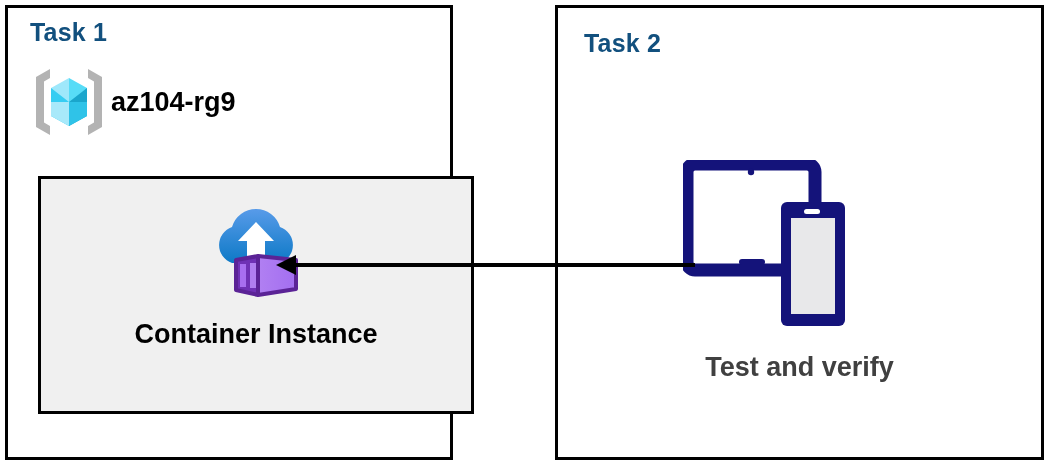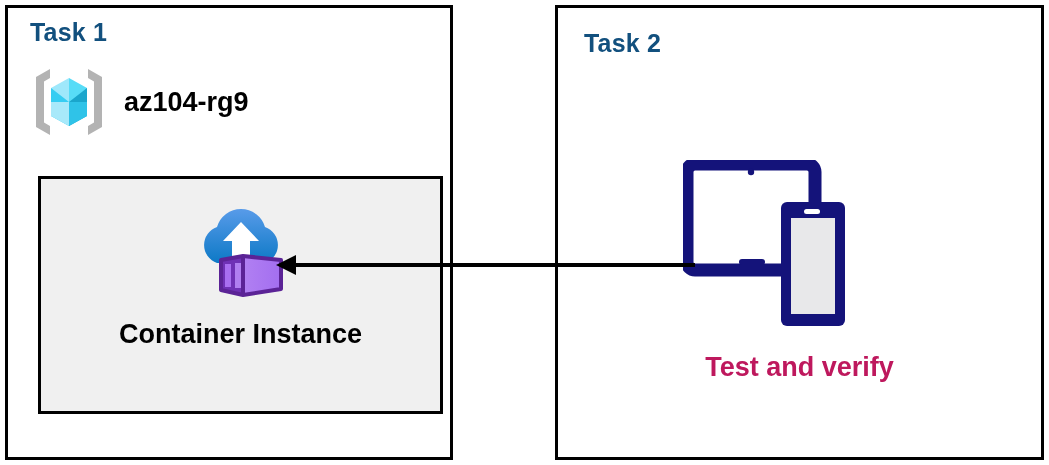--- a/index.html
+++ b/index.html
@@ -39,36 +39,36 @@
   #task1-label { left: 30px;  top: 18px; }
   #task2-label { left: 584px; top: 29px; }
 
   
   #rg-row {
     position: absolute;
     left: 30px;
     top: 63px;
     display: flex;
     align-items: center;
-    gap: 16px;
+    gap: 3px;
   }
   #rg-icon { width: 78px; height: 78px; display: block; }
   #rg-name {
     font-size: 27px;
     font-weight: bold;
     color: #000000;
     white-space: nowrap;
   }
 
   
   #container-panel {
     position: absolute;
     left: 38px;
     top: 176px;
-    width: 405px;
+    width: 436px;
     height: 238px;
     background: #f0f0f0;
     border: 3px solid #000000;
     box-sizing: border-box;
   }
   #aci-icon {
     position: absolute;
     left: 50%;
     top: 22px;
     transform: translateX(-50%);
@@ -97,21 +97,21 @@
     display: block;
   }
   #devices-label {
     position: absolute;
     left: 555px;
     width: 489px;
     top: 352px;
     text-align: center;
     font-size: 27px;
     font-weight: bold;
-    color: #be185d;
+    color: #404040;
   }
 
   
   #connector {
     position: absolute;
     left: 270px;
     top: 250px;
     width: 430px;
     height: 32px;
     display: block;

